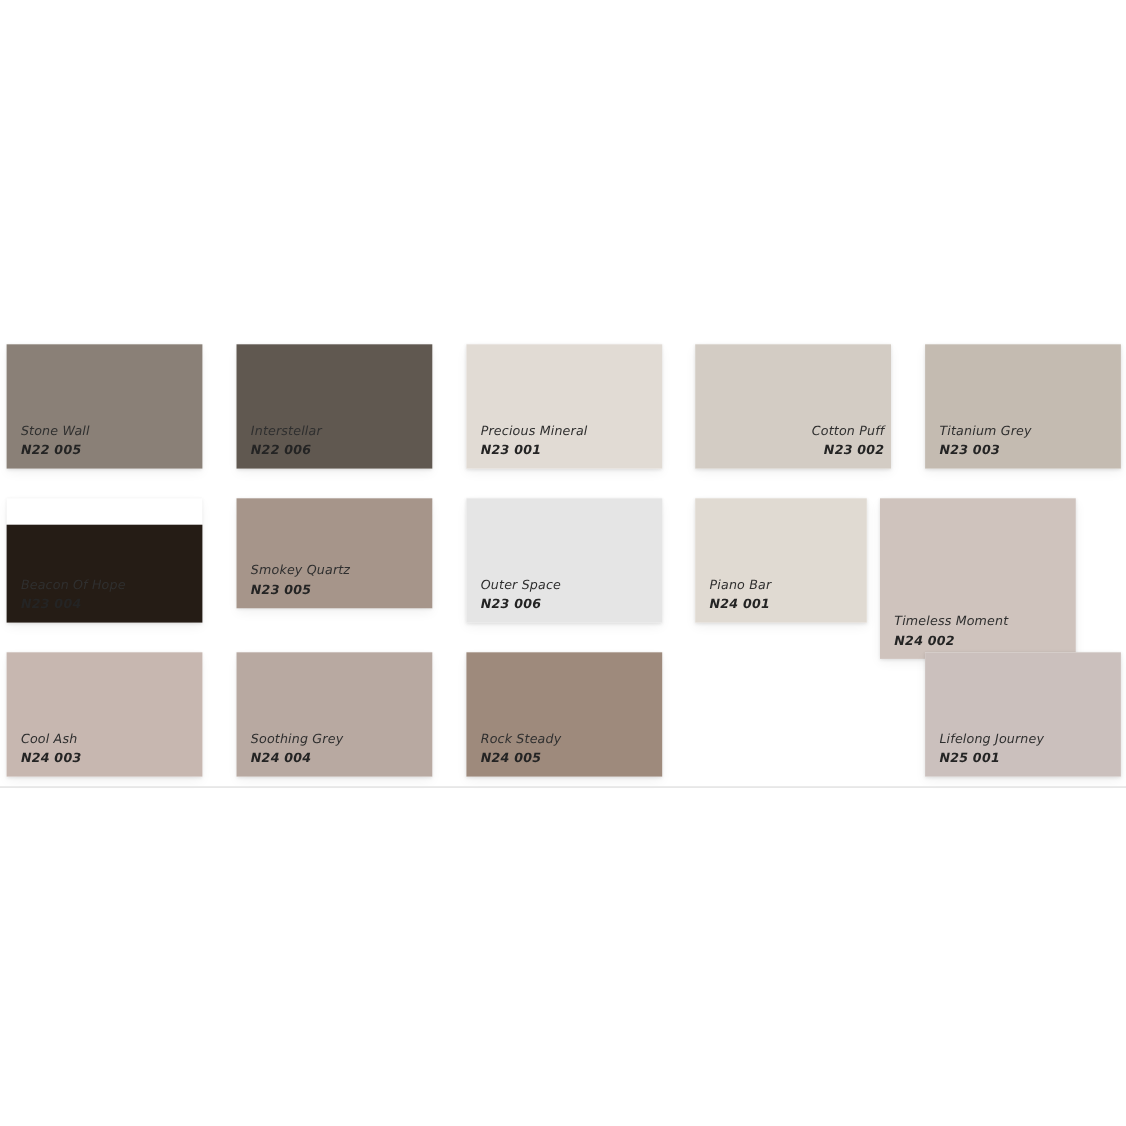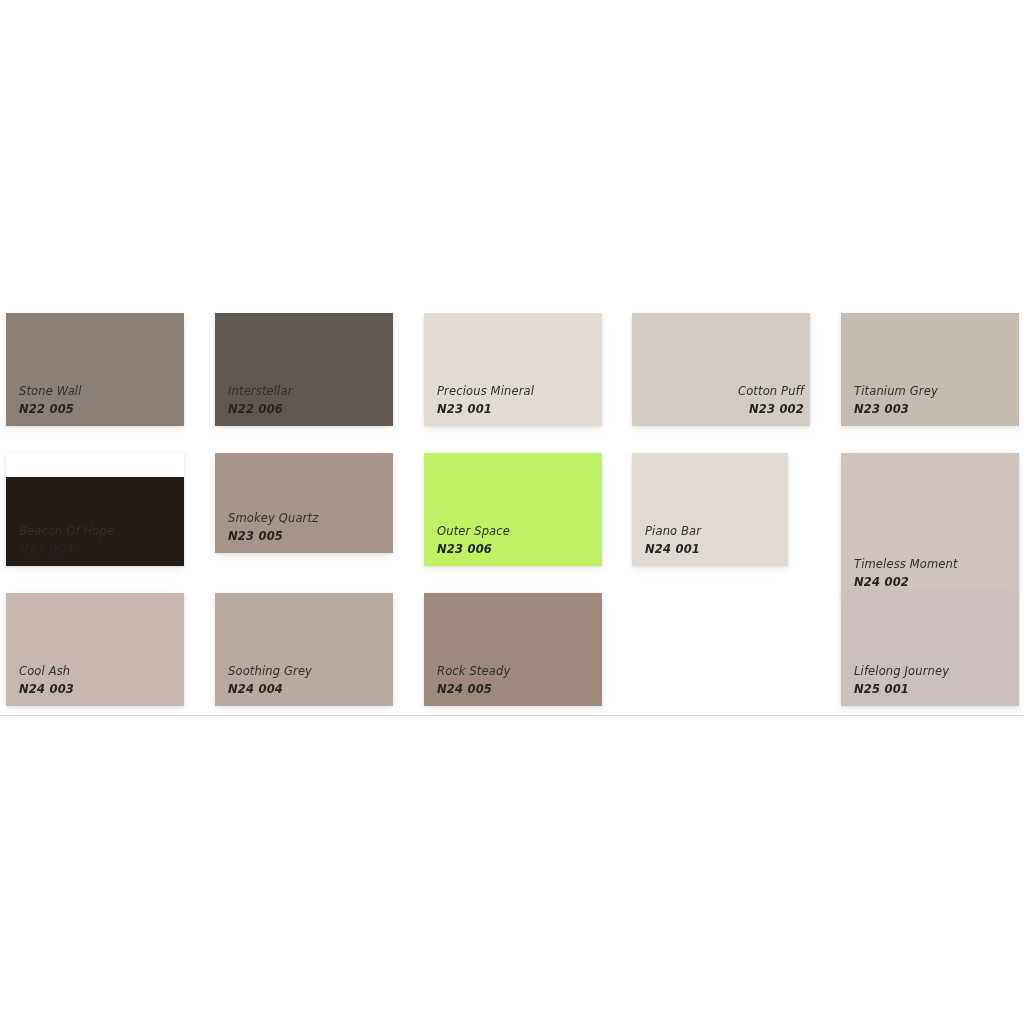--- a/index.html
+++ b/index.html
@@ -146,36 +146,36 @@
       </div>
       <div class="swatch-card" style="left: 215px; top: 150px; width: 178px; height: 100px;">
         <div class="swatch-chip" style="background: rgb(166, 149, 138);">
           <div class="swatch-labels">
             <span class="swatch-name" style="color: rgb(47, 47, 47);">Smokey Quartz</span>
             <span class="swatch-code" style="color: rgb(36, 36, 36);">N23 005</span>
           </div>
         </div>
       </div>
       <div class="swatch-card" style="left: 424px; top: 150px; width: 178px; height: 113px;">
-        <div class="swatch-chip" style="background: #bef264;">
+        <div class="swatch-chip" style="background: #e5e5e5;">
           <div class="swatch-labels">
             <span class="swatch-name" style="color: rgb(47, 47, 47);">Outer Space</span>
             <span class="swatch-code" style="color: rgb(36, 36, 36);">N23 006</span>
           </div>
         </div>
       </div>
       <div class="swatch-card" style="left: 632px; top: 150px; width: 156px; height: 113px;">
         <div class="swatch-chip" style="background: rgb(224, 218, 210);">
           <div class="swatch-labels">
             <span class="swatch-name" style="color: rgb(47, 47, 47);">Piano Bar</span>
             <span class="swatch-code" style="color: rgb(36, 36, 36);">N24 001</span>
           </div>
         </div>
       </div>
-      <div class="swatch-card" style="left: 841px; top: 150px; width: 178px; height: 146px;">
+      <div class="swatch-card" style="left: 800px; top: 150px; width: 178px; height: 146px;">
         <div class="swatch-chip" style="background: rgb(207, 195, 189);">
           <div class="swatch-labels">
             <span class="swatch-name" style="color: rgb(47, 47, 47);">Timeless Moment</span>
             <span class="swatch-code" style="color: rgb(36, 36, 36);">N24 002</span>
           </div>
         </div>
       </div>
       <div class="swatch-card" style="left: 6px; top: 290px; width: 178px; height: 113px;">
         <div class="swatch-chip" style="background: rgb(199, 183, 176);">
           <div class="swatch-labels">

